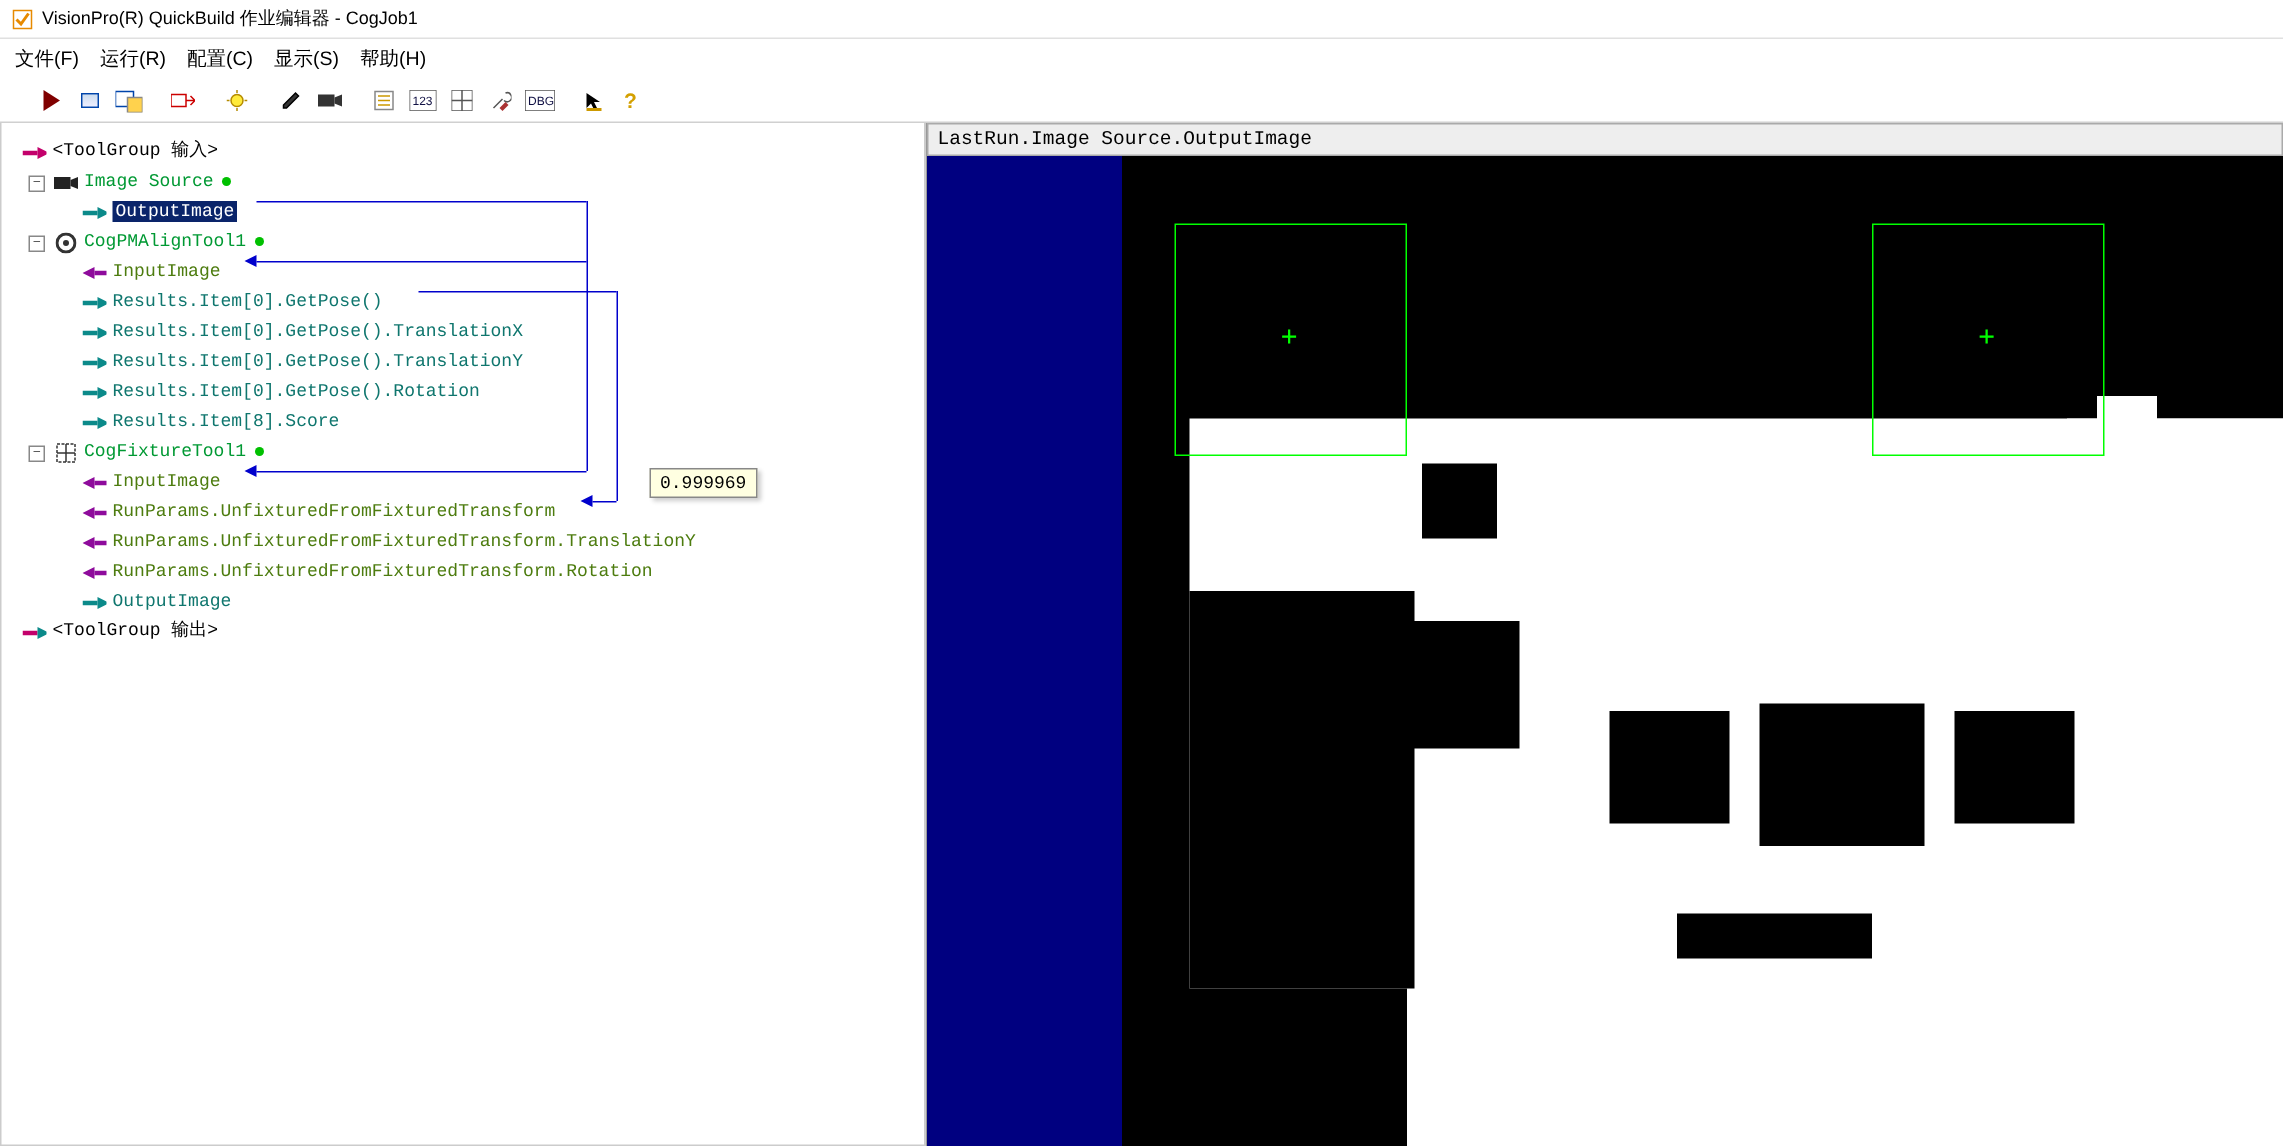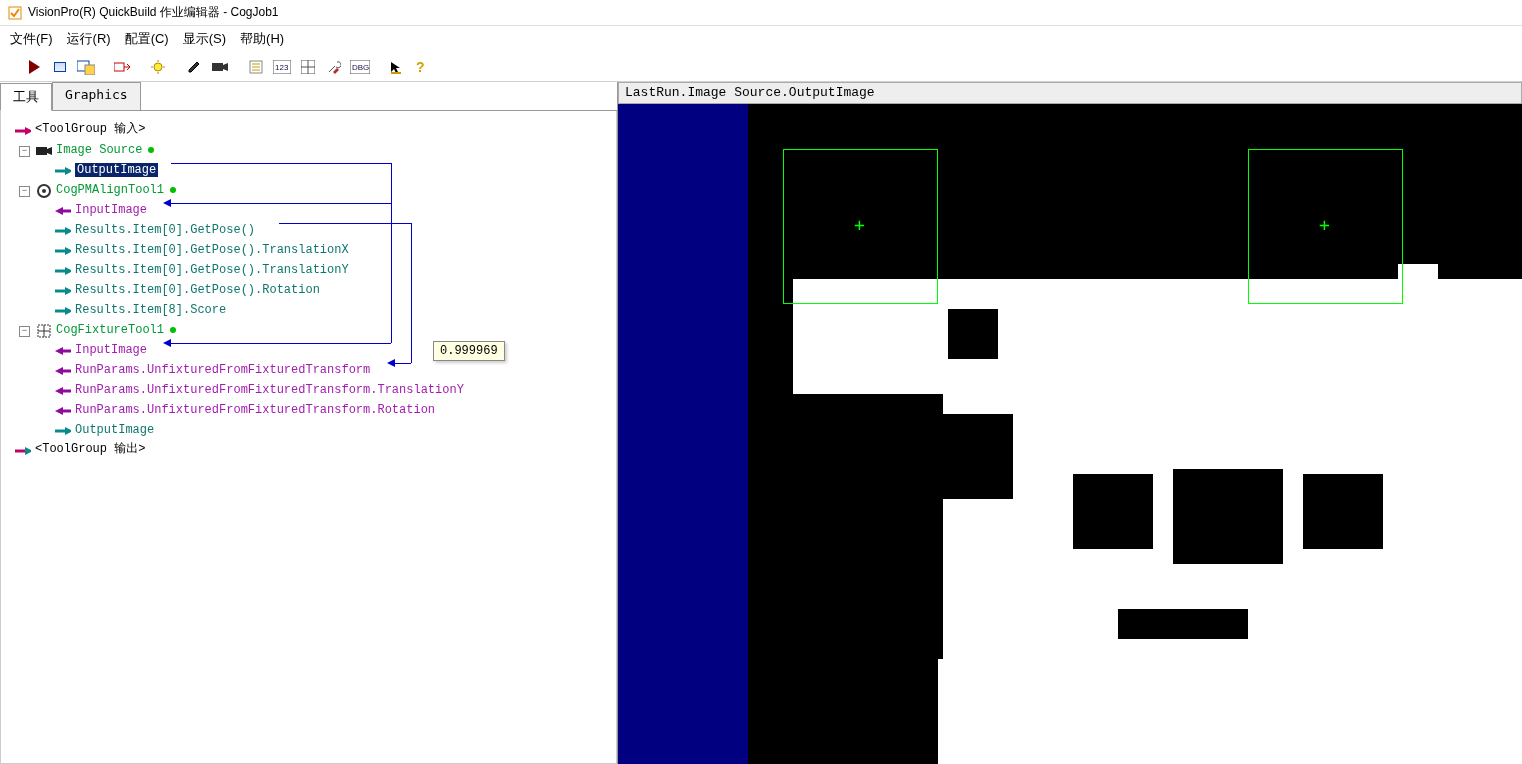--- a/index.html
+++ b/index.html
@@ -64,21 +64,21 @@
 .tree-toggle{
   width:11px;height:11px;border:1px solid #888;
   display:flex;align-items:center;justify-content:center;
   font-size:9px;line-height:9px;color:#555;background:#fff;
   margin-right:2px;
 }
 .tree-icon{width:16px;height:12px;display:inline-flex;align-items:center;justify-content:center}
 .node-text{ }
 .c-black{color:#000}
 .c-green{color:#009933}
-.c-purple{color:#a21caf}
+.c-purple{color:#4d7c0f}
 .c-teal{color:#0f766e}
 .sel {background:#0a246a;color:#fff;padding:0 2px}
 
 .green-dot{width:6px;height:6px;background:#00c000;border-radius:50%;display:inline-block;margin-left:2px;margin-bottom:4px}
 
 
 .link{position:absolute;background:#0000cc;}
 .link-h{height:1px}
 .link-v{width:1px}
 .link-arrow{
@@ -224,24 +224,20 @@
   <div class="tool-btn">
     <svg width="12" height="14">
         <text x="0" y="12" font-size="14" font-weight="bold" fill="#d4a000">?</text>
       </svg>
   </div>
 </div>
 
 <div class="main-split">
 
   <div class="left-panel">
-    <div class="tabs">
-      <div class="tab active">工具</div>
-      <div class="tab">Graphics</div>
-    </div>
     <div class="tree-area">
 
       <div class="tree-row indent0">
         <span class="tree-icon">
           <svg width="20" height="12">
               <path d="M0 6 L10 6" stroke="#c3006b" stroke-width="3"></path>
               <polygon points="10,2 18,6 10,10" fill="#c3006b"></polygon>
             </svg>
         </span>
         <span class="node-text c-black">&lt;ToolGroup 输入&gt;</span>

